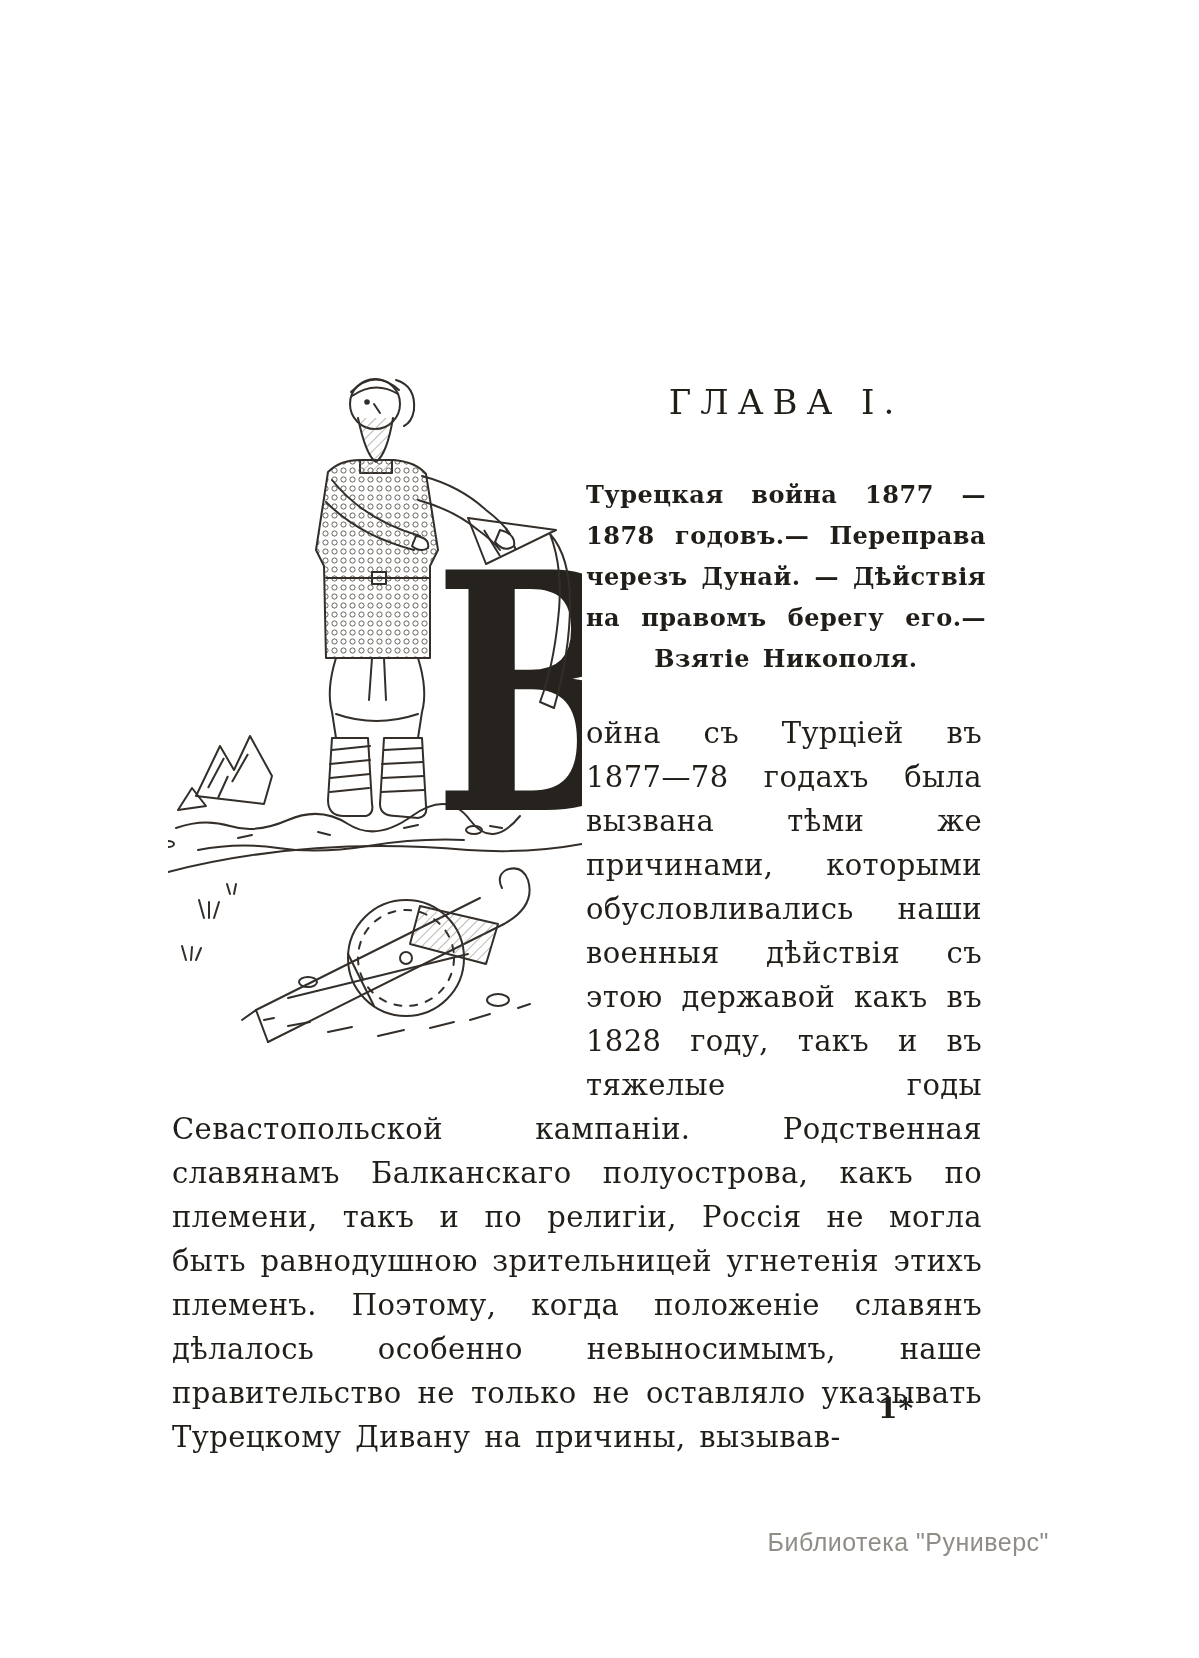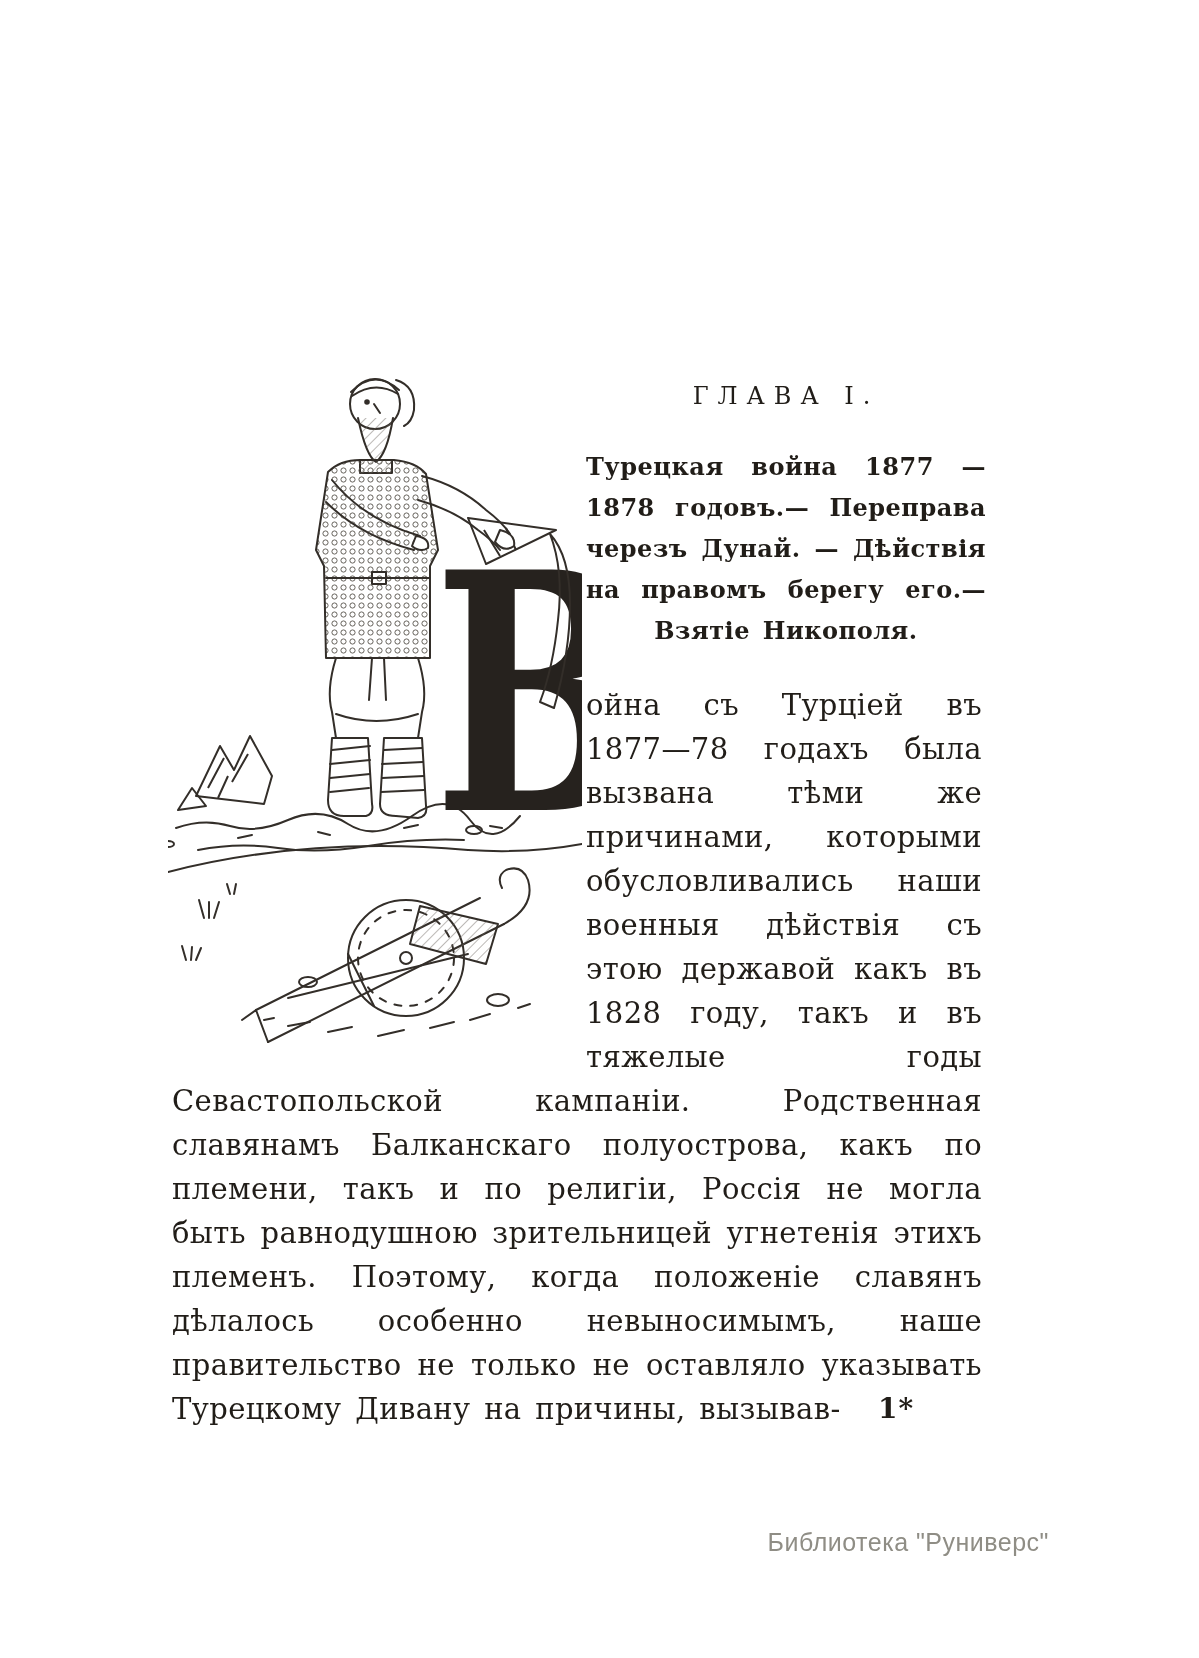--- a/index.html
+++ b/index.html
@@ -28,22 +28,22 @@
     width: 414px;
     height: 700px;
     margin: 0 4px 6px 0;
   }
   .illustration svg {
     display: block;
     width: 414px;
     height: 692px;
   }
   .chapter-heading {
-    margin: 24px 0 36px 0;
-    font-size: 24px;
+    margin: 24px 0 52px 0;
+    font-size: 34px;
     font-weight: normal;
     letter-spacing: 9px;
     text-align: center;
     white-space: nowrap;
   }
   .subtitle {
     margin: 0 0 32px 0;
     font-size: 24px;
     font-weight: bold;
     line-height: 41px;

